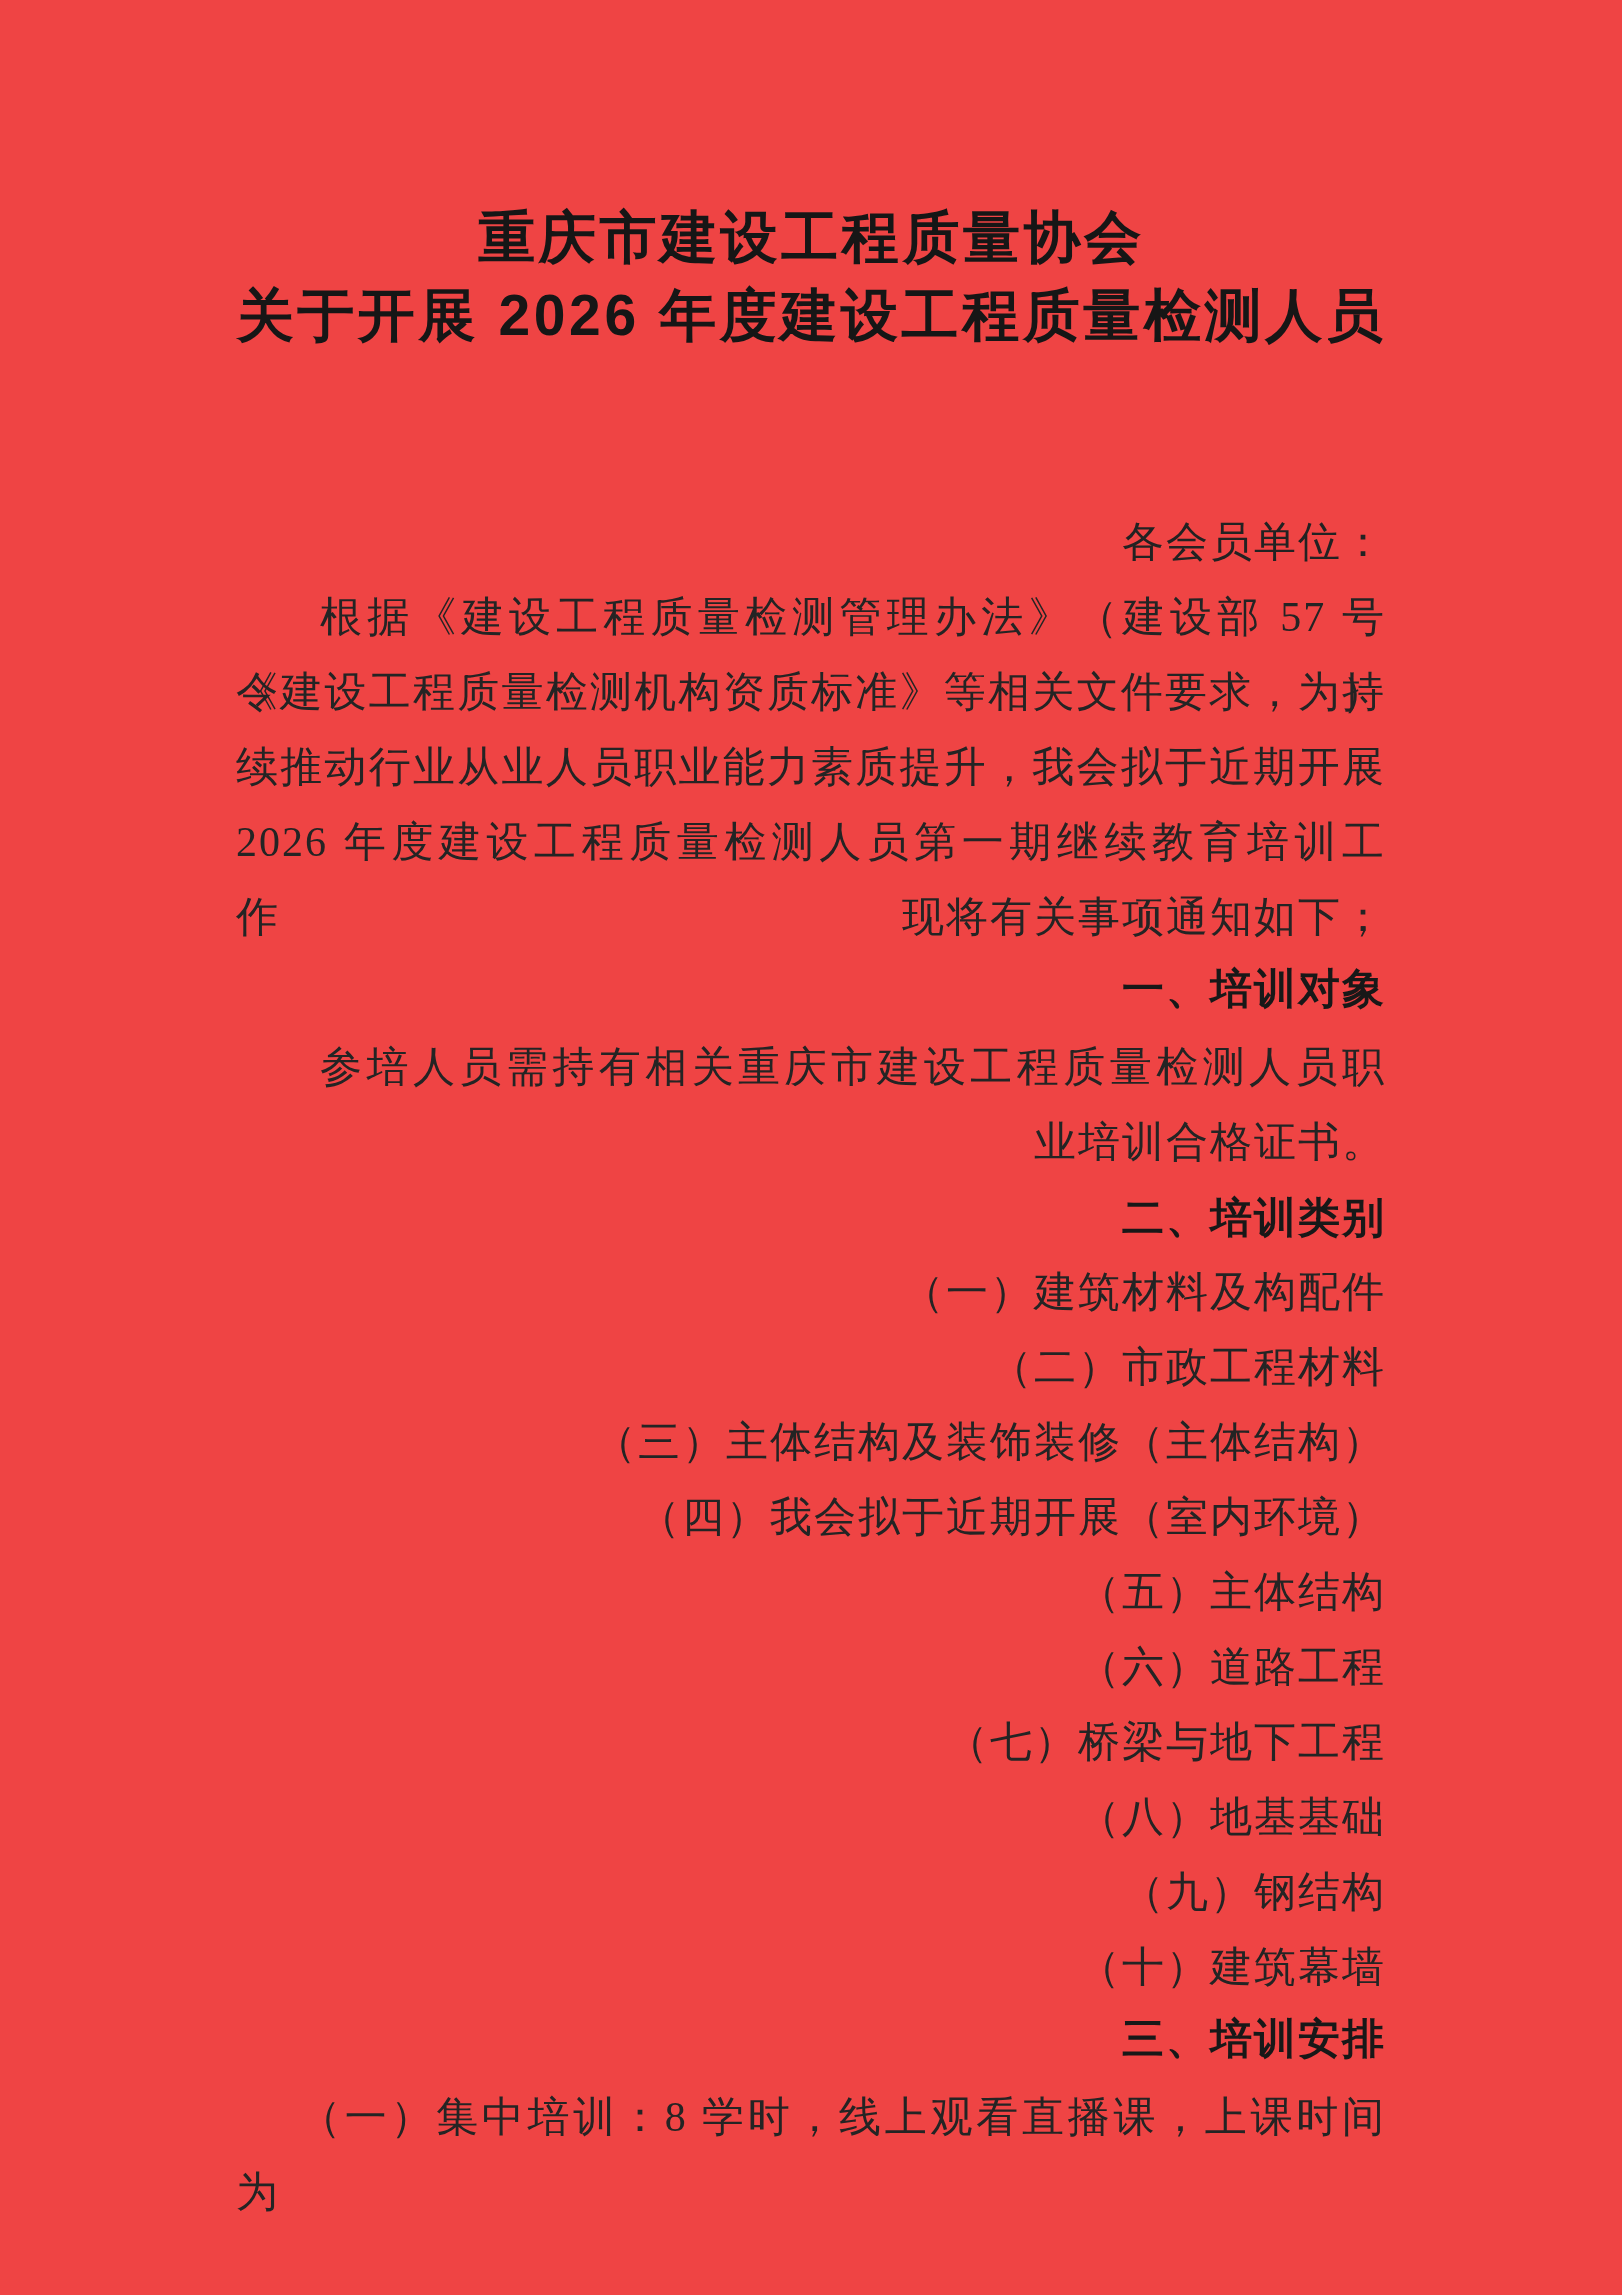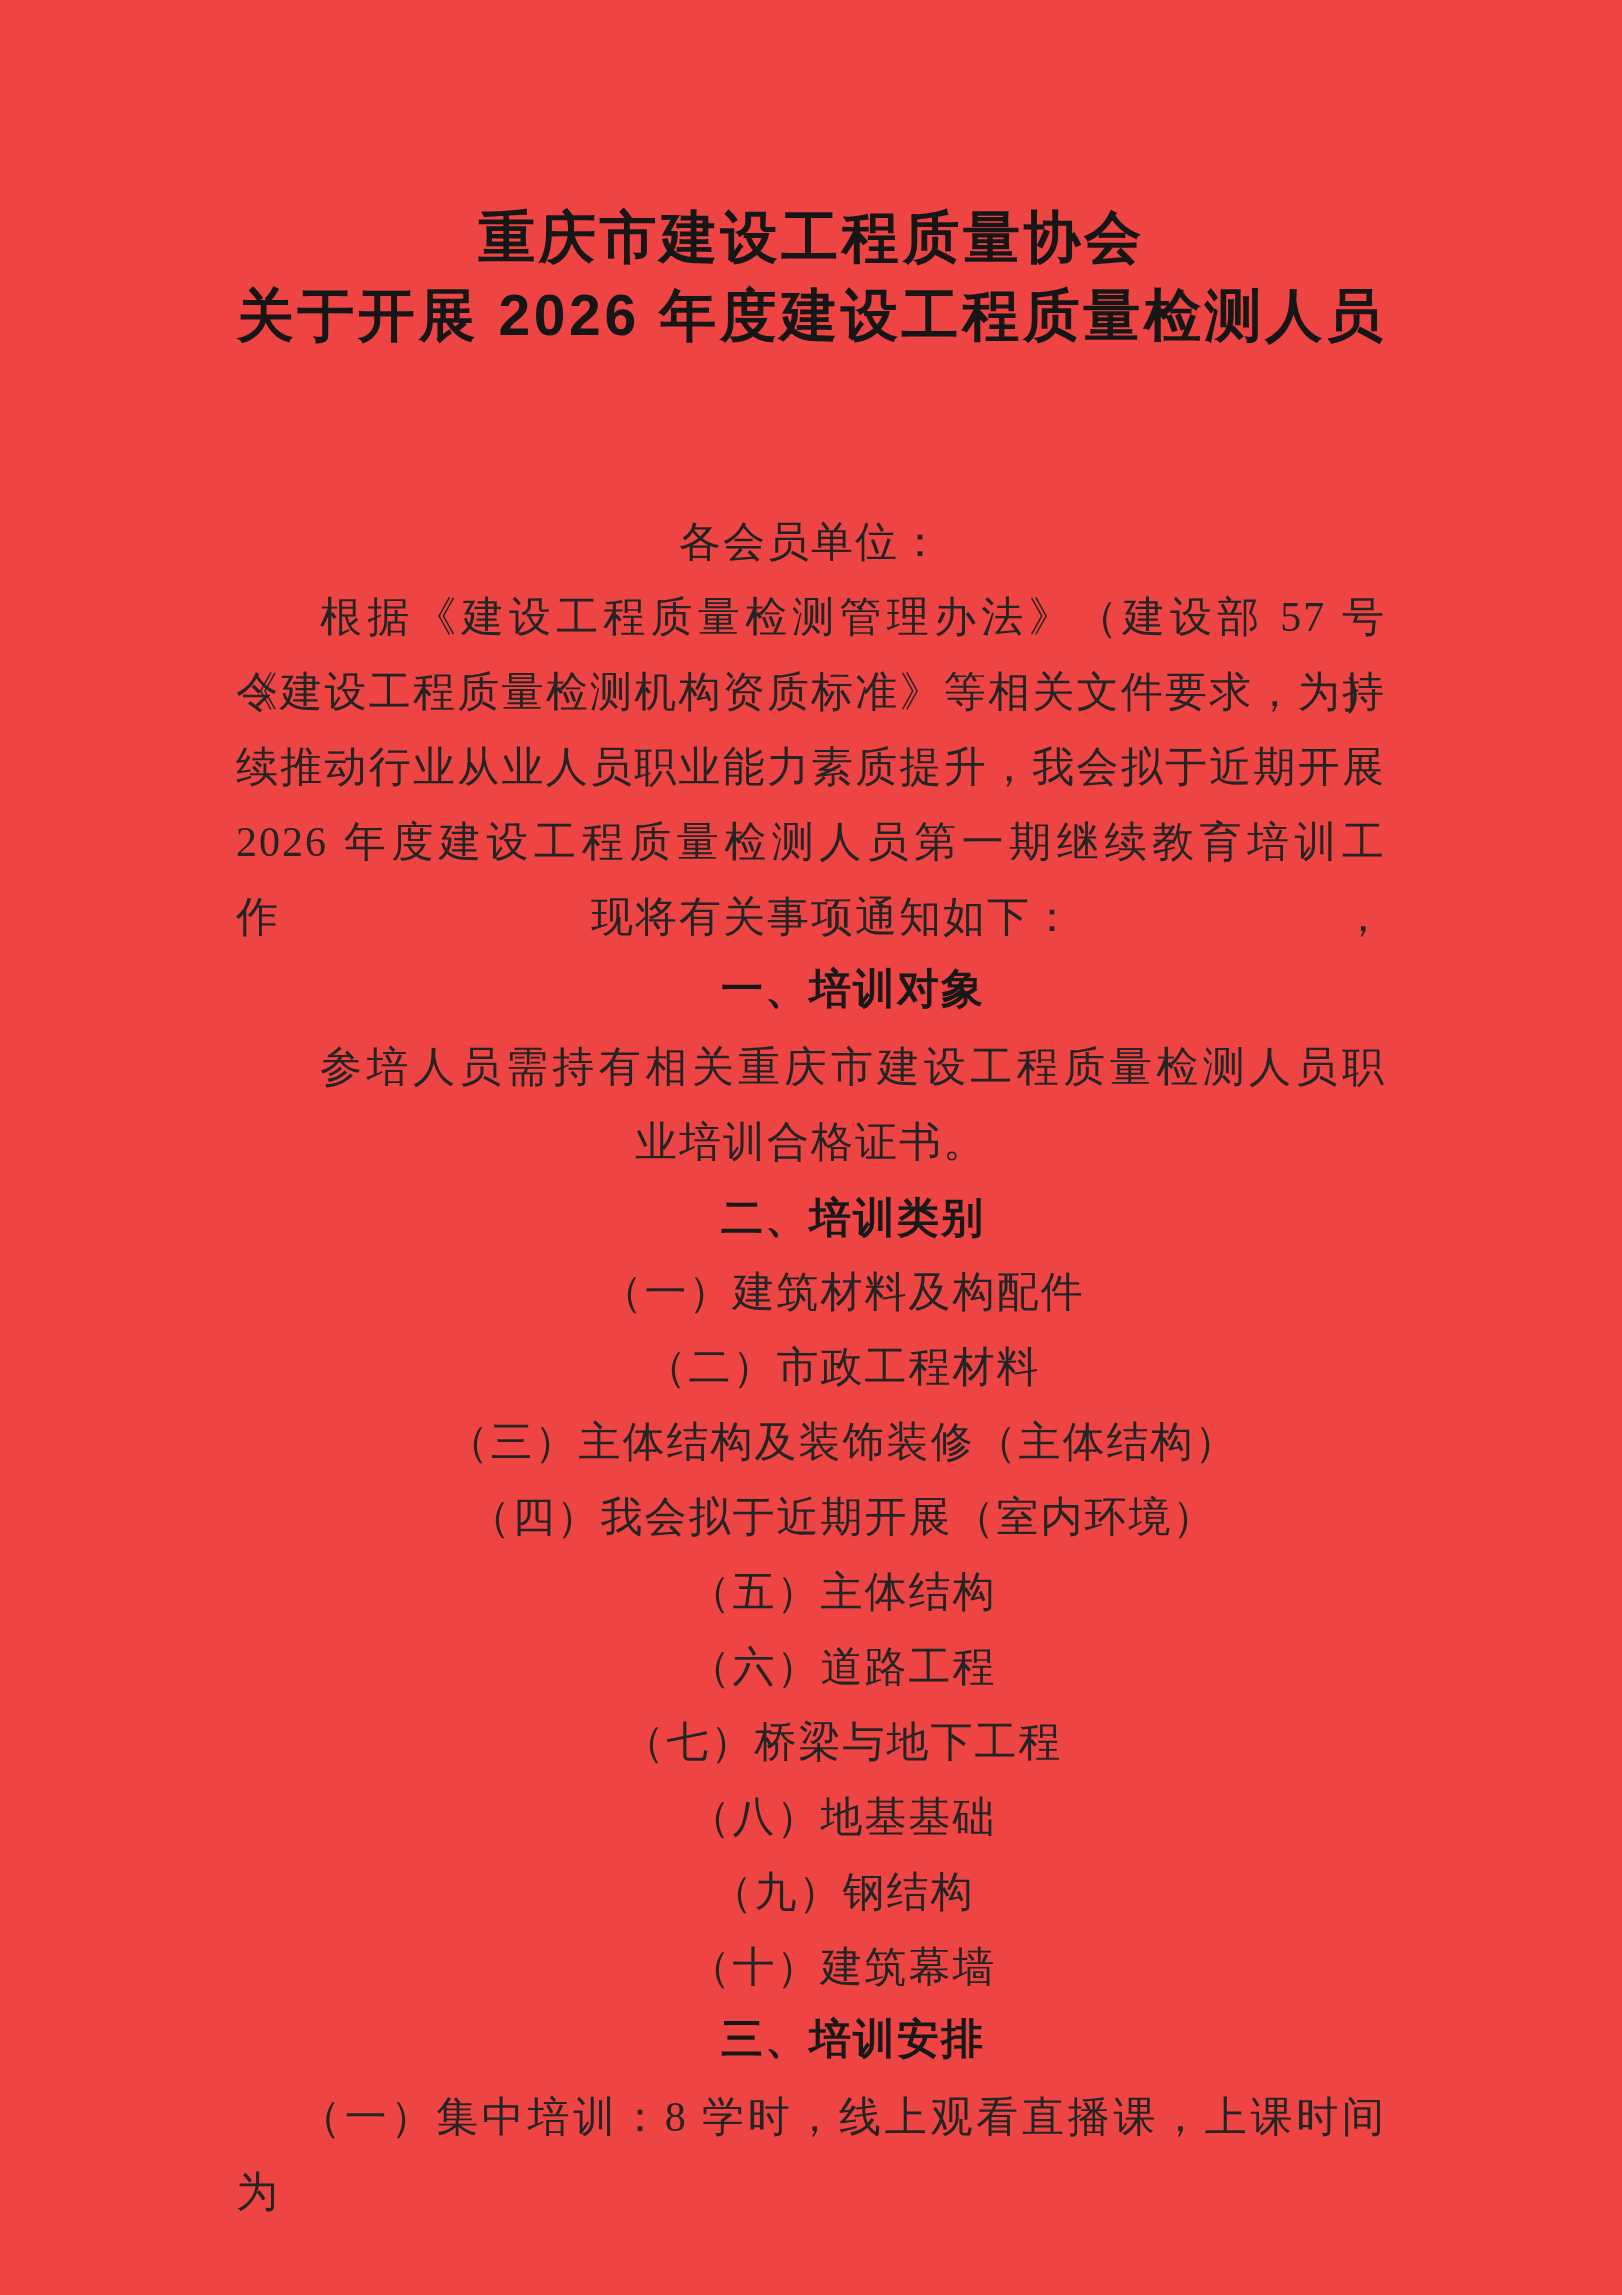--- a/index.html
+++ b/index.html
@@ -38,21 +38,21 @@
     top: 505px;
     left: 236px;
     width: 1150px;
   }
   .line {
     font-size: 42px;
     line-height: 75px;
     height: 75px;
     letter-spacing: 2px;
     color: #242424;
-    text-align: center;
+    text-align: right;
     overflow: visible;
   }
   .line.fill {
     text-align: justify;
     text-align-last: justify;
   }
   .line.heading {
     font-family: "Liberation Sans", sans-serif;
     font-weight: 700;
     color: #181818;

